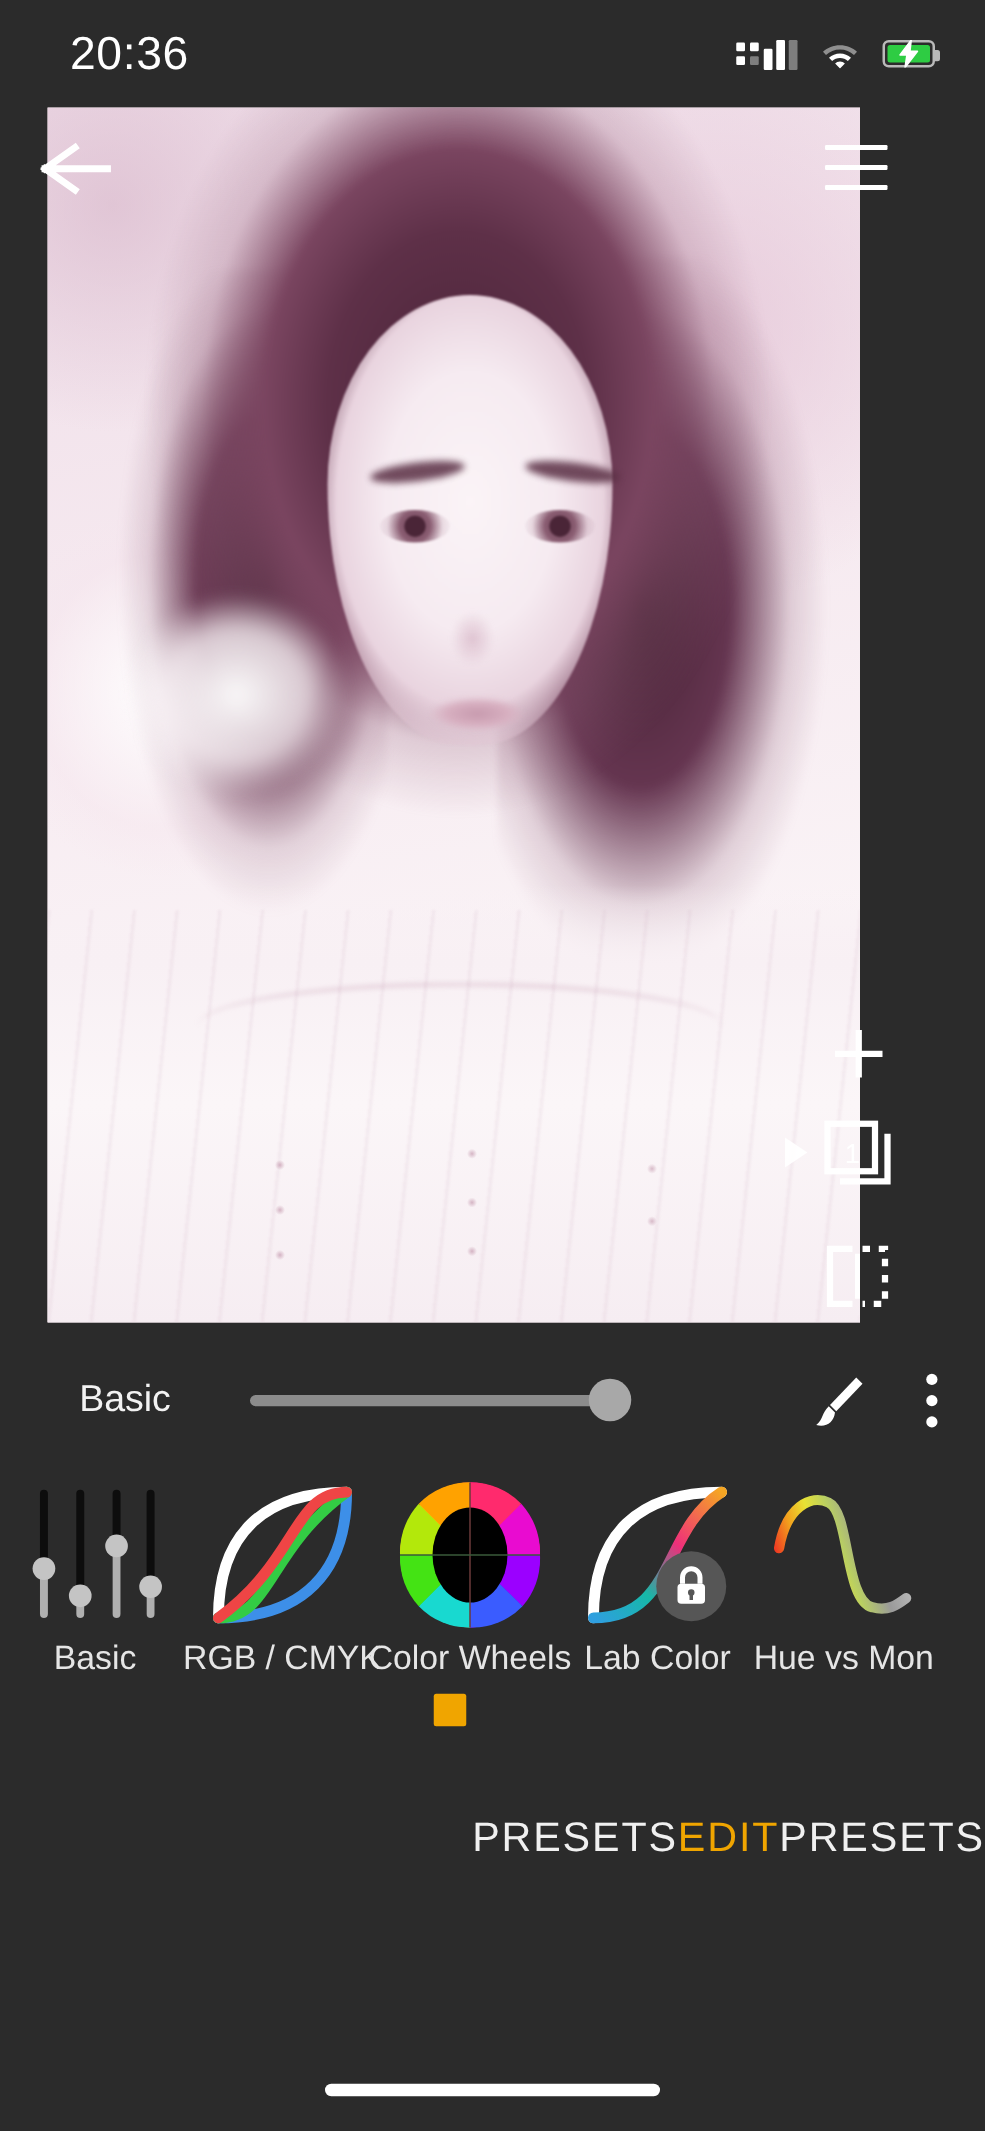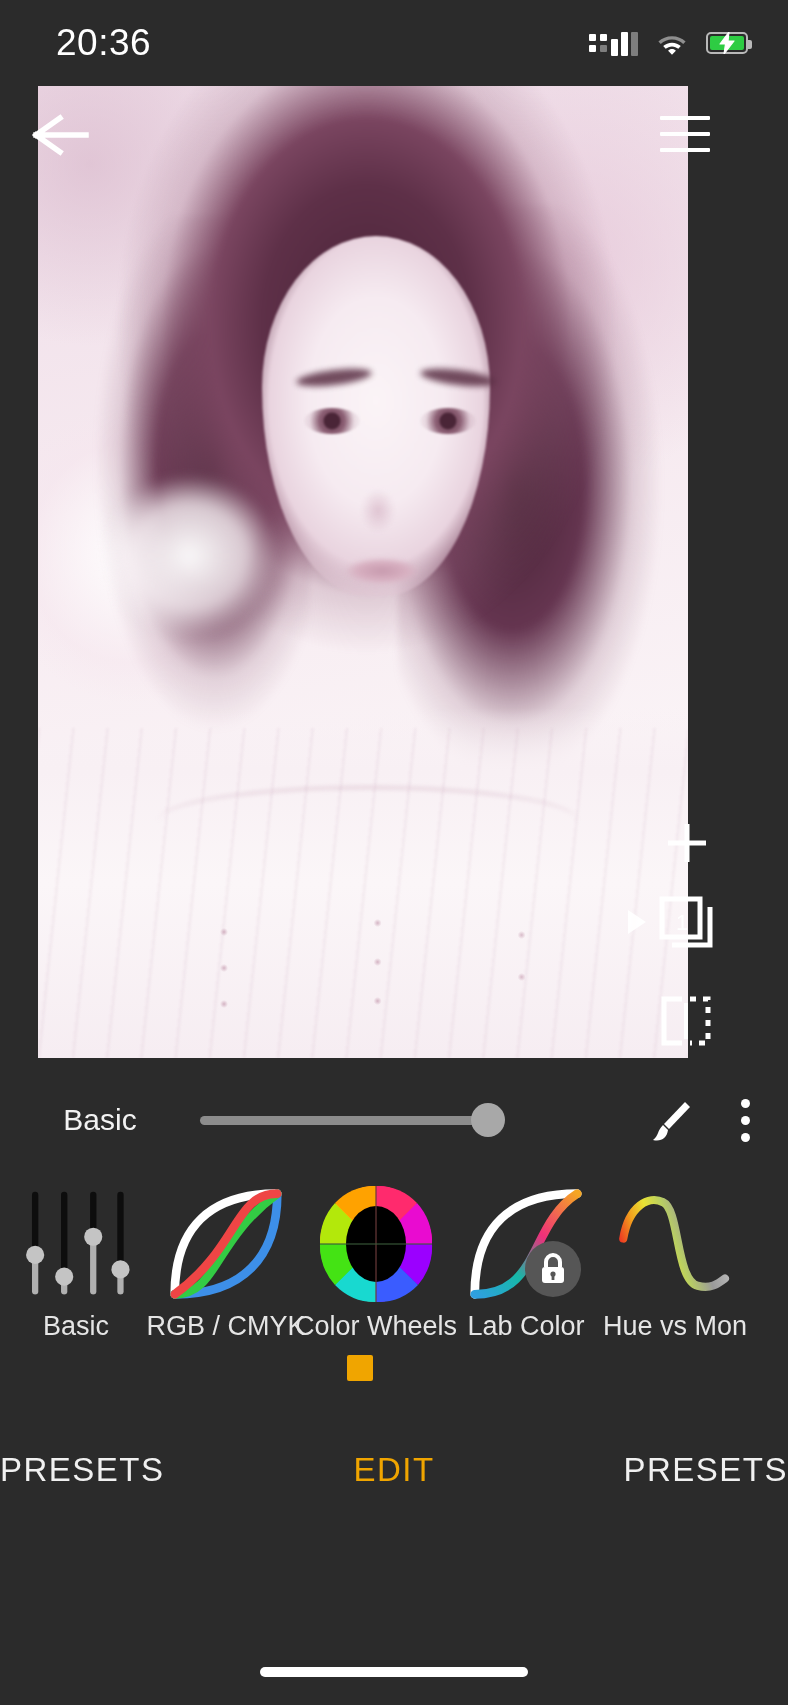--- a/index.html
+++ b/index.html
@@ -200,21 +200,21 @@
   }
 
   .active-dot {
     position:absolute; left:50%; transform:translateX(-50%);
     top:1355px; width:26px; height:26px; background:#f0a500; border-radius:2px;
   }
 
   
   .bottom-nav {
     position:absolute; left:0; top:1425px; width:788px; height:90px;
-    display:flex; align-items:center; justify-content:space-between;
+    display:flex; align-items:center; justify-content:flex-end;
   }
   .nav-item { font-size:33px; letter-spacing:1.5px; color:#f0f0f0; }
   .nav-item.active { color:#f0a500; }
 
   .home-indicator {
     position:absolute; left:50%; transform:translateX(-50%); bottom:28px;
     width:268px; height:10px; border-radius:6px; background:#ffffff;
   }
 </style>
 </head>

